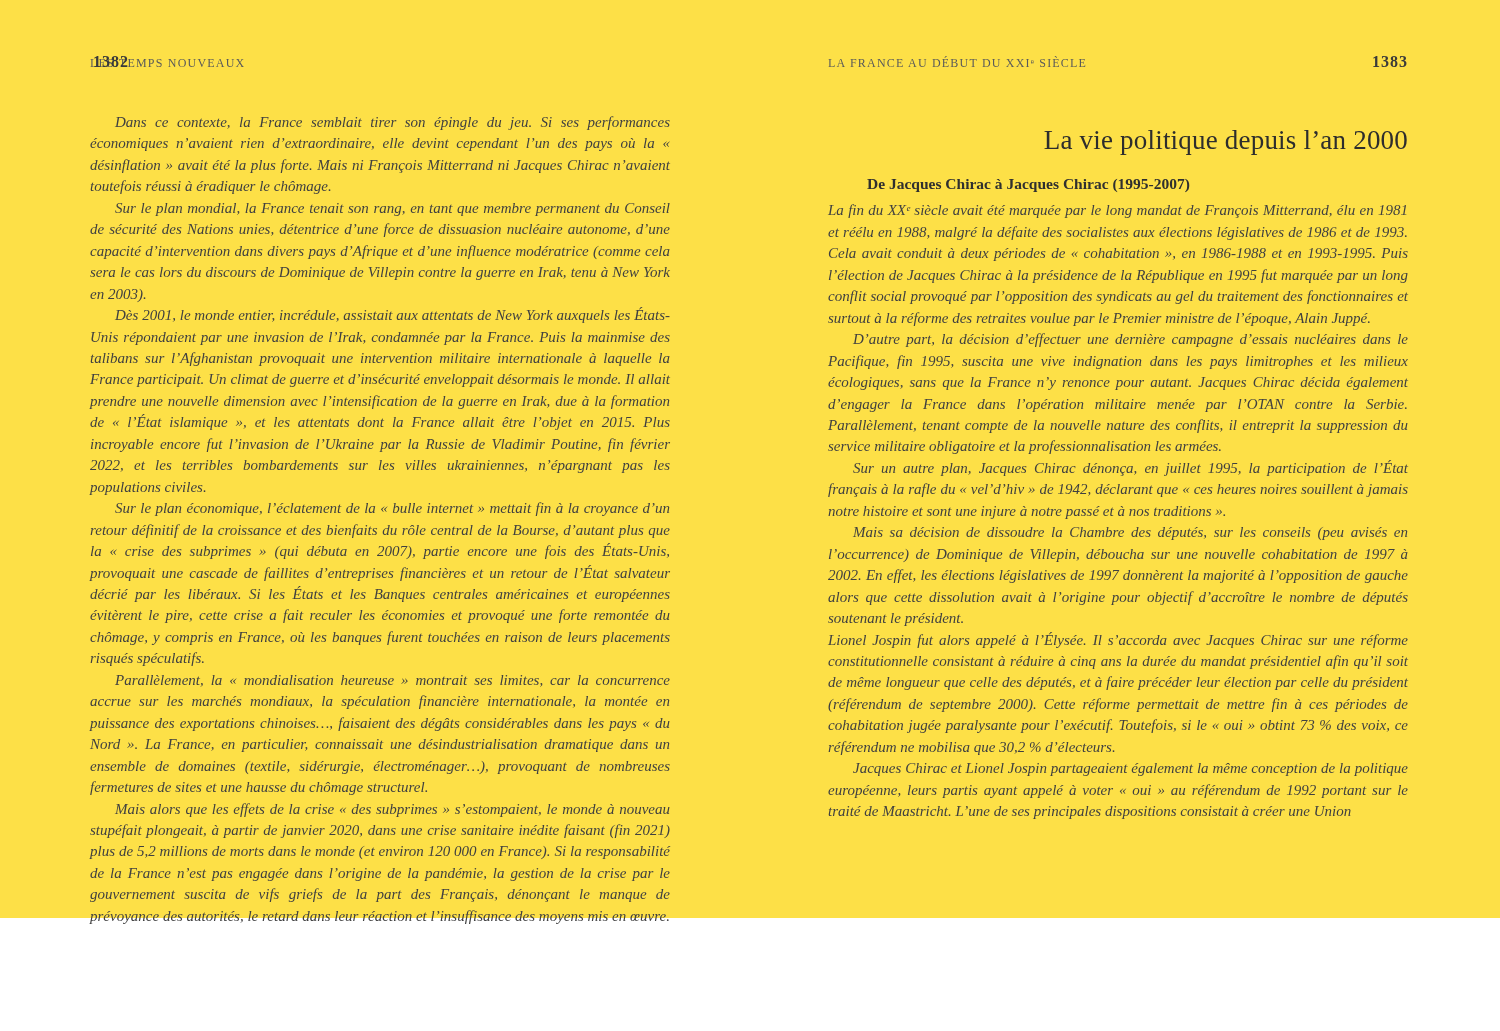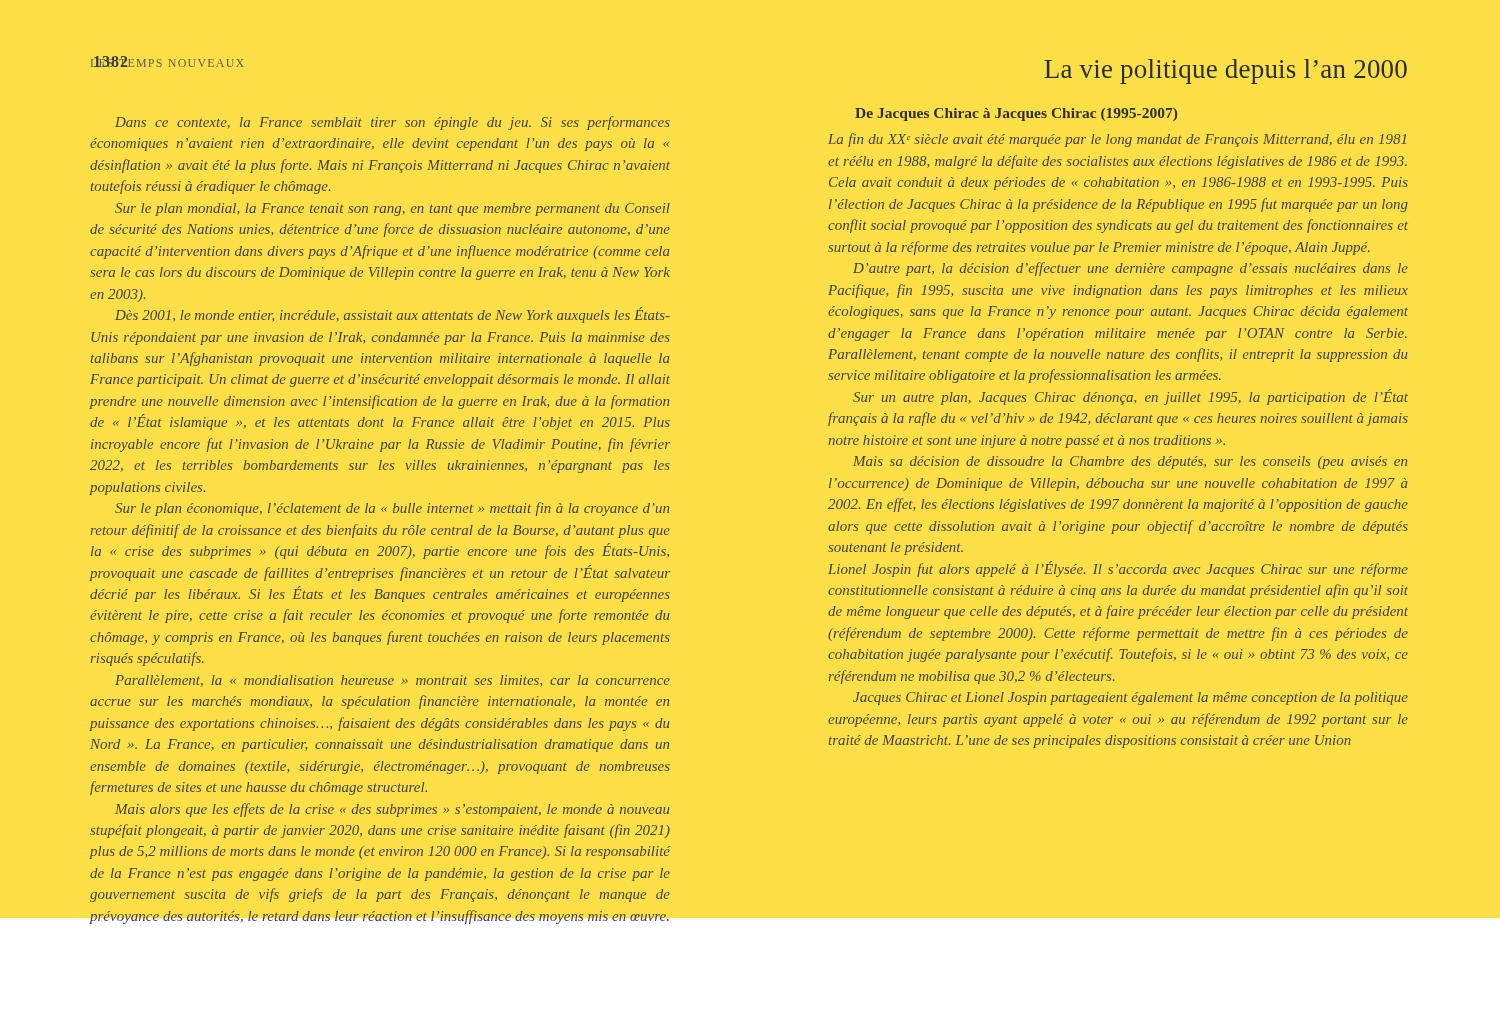--- a/index.html
+++ b/index.html
@@ -73,21 +73,21 @@
     margin: 11px 0 16px 0;
     text-align: right;
     text-indent: 0;
     letter-spacing: 0.2px;
   }
   .subsection-title {
     font-size: 15.5px;
     font-weight: bold;
     line-height: 21.45px;
     color: #2f2f2f;
-    margin: 0 0 6px 27px;
+    margin: 0 0 6px 39px;
     text-align: left;
   }
   .subsection-title.second { margin-top: 19px; margin-bottom: 0; }
 </style>
 </head>
 <body>
 
 <div class="spread">
 
   <section class="page left">
@@ -99,20 +99,24 @@
       <p class="indent">Dans ce contexte, la France semblait tirer son épingle du jeu. Si ses performances économiques n’avaient rien d’extraordinaire, elle devint cependant l’un des pays où la « désinflation » avait été la plus forte. Mais ni François Mitterrand ni Jacques Chirac n’avaient toutefois réussi à éradiquer le chômage.</p>
       <p class="indent">Sur le plan mondial, la France tenait son rang, en tant que membre permanent du Conseil de sécurité des Nations unies, détentrice d’une force de dissuasion nucléaire autonome, d’une capacité d’intervention dans divers pays d’Afrique et d’une influence modératrice (comme cela sera le cas lors du discours de Dominique de Villepin contre la guerre en Irak, tenu à New York en 2003).</p>
       <p class="indent">Dès 2001, le monde entier, incrédule, assistait aux attentats de New York auxquels les États-Unis répondaient par une invasion de l’Irak, condamnée par la France. Puis la mainmise des talibans sur l’Afghanistan provoquait une intervention militaire internationale à laquelle la France participait. Un climat de guerre et d’insécurité enveloppait désormais le monde. Il allait prendre une nouvelle dimension avec l’intensification de la guerre en Irak, due à la formation de « l’État islamique », et les attentats dont la France allait être l’objet en 2015. Plus incroyable encore fut l’invasion de l’Ukraine par la Russie de Vladimir Poutine, fin février 2022, et les terribles bombardements sur les villes ukrainiennes, n’épargnant pas les populations civiles.</p>
       <p class="indent">Sur le plan économique, l’éclatement de la « bulle internet » mettait fin à la croyance d’un retour définitif de la croissance et des bienfaits du rôle central de la Bourse, d’autant plus que la « crise des subprimes » (qui débuta en 2007), partie encore une fois des États-Unis, provoquait une cascade de faillites d’entreprises financières et un retour de l’État salvateur décrié par les libéraux. Si les États et les Banques centrales américaines et européennes évitèrent le pire, cette crise a fait reculer les économies et provoqué une forte remontée du chômage, y compris en France, où les banques furent touchées en raison de leurs placements risqués spéculatifs.</p>
       <p class="indent">Parallèlement, la « mondialisation heureuse » montrait ses limites, car la concurrence accrue sur les marchés mondiaux, la spéculation financière internationale, la montée en puissance des exportations chinoises…, faisaient des dégâts considérables dans les pays « du Nord ». La France, en particulier, connaissait une désindustrialisation dramatique dans un ensemble de domaines (textile, sidérurgie, électroménager…), provoquant de nombreuses fermetures de sites et une hausse du chômage structurel.</p>
       <p class="indent">Mais alors que les effets de la crise « des subprimes » s’estompaient, le monde à nouveau stupéfait plongeait, à partir de janvier 2020, dans une crise sanitaire inédite faisant (fin 2021) plus de 5,2 millions de morts dans le monde (et environ 120 000 en France). Si la responsabilité de la France n’est pas engagée dans l’origine de la pandémie, la gestion de la crise par le gouvernement suscita de vifs griefs de la part des Français, dénonçant le manque de prévoyance des autorités, le retard dans leur réaction et l’insuffisance des moyens mis en œuvre.</p>
     </div>
   </section>
 
   <section class="page right">
+    <header class="running-header">
+      <span class="running-head">LA FRANCE AU DÉBUT DU XXIᵉ SIÈCLE</span>
+      <span class="folio folio-right">1383</span>
+    </header>
     <div class="body-text">
 
       <h1 class="section-title">La vie politique depuis l’an 2000</h1>
 
       <h2 class="subsection-title">De Jacques Chirac à Jacques Chirac (1995-2007)</h2>
       <p class="noindent">La fin du XXᵉ siècle avait été marquée par le long mandat de François Mitterrand, élu en 1981 et réélu en 1988, malgré la défaite des socialistes aux élections législatives de 1986 et de 1993. Cela avait conduit à deux périodes de « cohabitation », en 1986-1988 et en 1993-1995. Puis l’élection de Jacques Chirac à la présidence de la République en 1995 fut marquée par un long conflit social provoqué par l’opposition des syndicats au gel du traitement des fonctionnaires et surtout à la réforme des retraites voulue par le Premier ministre de l’époque, Alain Juppé.</p>
       <p class="indent">D’autre part, la décision d’effectuer une dernière campagne d’essais nucléaires dans le Pacifique, fin 1995, suscita une vive indignation dans les pays limitrophes et les milieux écologiques, sans que la France n’y renonce pour autant. Jacques Chirac décida également d’engager la France dans l’opération militaire menée par l’OTAN contre la Serbie. Parallèlement, tenant compte de la nouvelle nature des conflits, il entreprit la suppression du service militaire obligatoire et la professionnalisation les armées.</p>
       <p class="indent">Sur un autre plan, Jacques Chirac dénonça, en juillet 1995, la participation de l’État français à la rafle du « vel’d’hiv » de 1942, déclarant que « ces heures noires souillent à jamais notre histoire et sont une injure à notre passé et à nos traditions ».</p>
       <p class="indent">Mais sa décision de dissoudre la Chambre des députés, sur les conseils (peu avisés en l’occurrence) de Dominique de Villepin, déboucha sur une nouvelle cohabitation de 1997 à 2002. En effet, les élections législatives de 1997 donnèrent la majorité à l’opposition de gauche alors que cette dissolution avait à l’origine pour objectif d’accroître le nombre de députés soutenant le président.</p>
 

